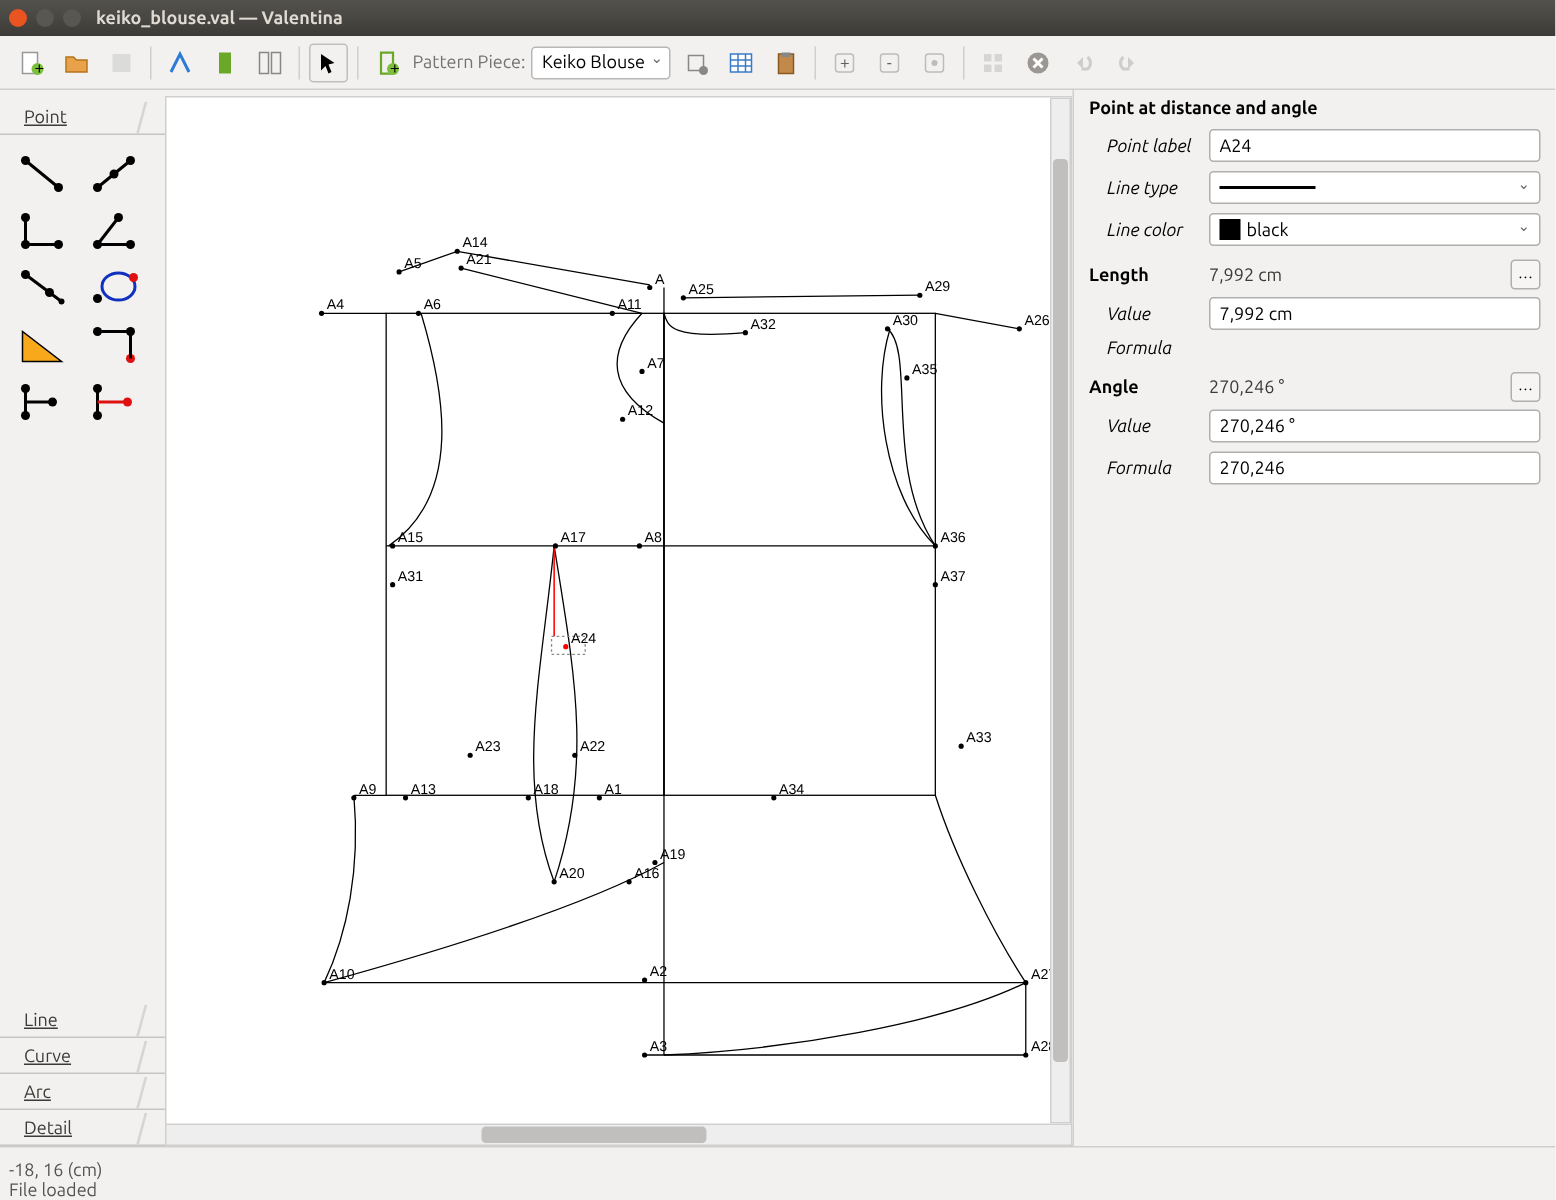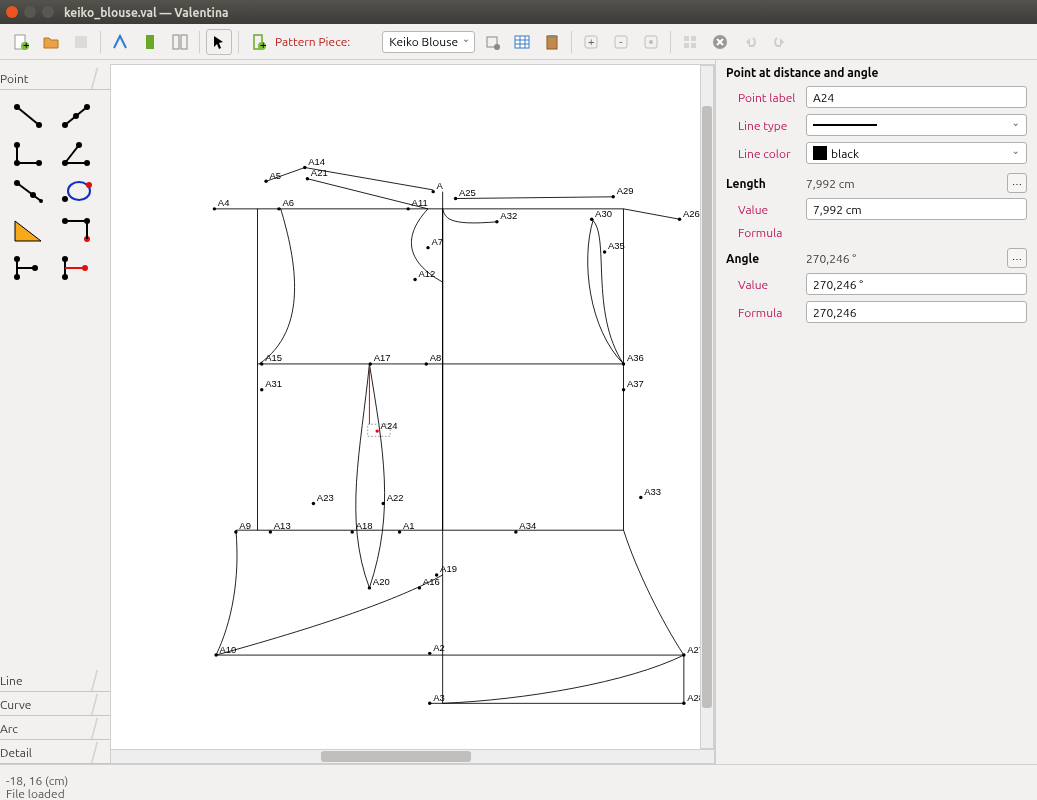--- a/index.html
+++ b/index.html
@@ -6,47 +6,47 @@
 body { background: #f2f1f0; width: 1037px; height: 800px; overflow: hidden; display: flex; flex-direction: column; }
 .titlebar { height: 24px; background: linear-gradient(#54524d,#3c3b37); display: flex; align-items: center; padding: 0 6px; color: #dfdbd2; }
 .titlebar .win-btns { display: flex; gap: 6px; margin-right: 10px; }
 .titlebar .wb { width: 12px; height: 12px; border-radius: 50%; background: #595752; }
 .titlebar .wb.close { background: #e95420; }
 .titlebar .title { font-weight: bold; }
 
 .toolbar { height: 36px; background: #f2f1f0; border-bottom: 1px solid #d0cfce; display: flex; align-items: center; padding: 0 8px; gap: 4px; }
 .tb-btn { width: 26px; height: 26px; display: flex; align-items: center; justify-content: center; border-radius: 3px; }
 .tb-sep { width: 1px; height: 22px; background: #d0cfce; margin: 0 2px; }
-.tb-lbl { color: #b91c1c; }
-.tb-combo { border: 1px solid #b8b7b5; border-radius: 3px; background: #fff; padding: 2px 16px 2px 6px; height: 22px; display: flex; align-items: center; min-width: 90px; position: relative; margin-left: 28px; }
+.tb-lbl { color: #737373; }
+.tb-combo { border: 1px solid #b8b7b5; border-radius: 3px; background: #fff; padding: 2px 16px 2px 6px; height: 22px; display: flex; align-items: center; min-width: 90px; position: relative; }
 .tb-combo::after { content: "⌄"; position: absolute; right: 4px; font-size: 10px; color: #666; top: 1px; }
 
 .main { flex: 1; display: flex; overflow: hidden; }
 
 .left-pane { width: 110px; background: #f2f1f0; display: flex; flex-direction: column; padding-top: 6px; }
-.accordion-tab { height: 22px; padding-left: 0; display: flex; align-items: center; color: #3c3b37; border-bottom: 1px solid #c6c5c3; margin-top: 2px; position: relative; }
+.accordion-tab { height: 22px; padding-left: 16px; display: flex; align-items: center; color: #3c3b37; border-bottom: 1px solid #c6c5c3; margin-top: 2px; position: relative; text-decoration: underline; }
 .accordion-tab::after { content: ""; position: absolute; right: 0; top: 0; width: 30px; height: 100%; background: linear-gradient(105deg, transparent 45%, #d6d5d3 47%, #d6d5d3 50%, transparent 52%); }
 .accordion-panel { flex: 1; padding: 8px; }
 .tool-grid { display: grid; grid-template-columns: 1fr 1fr; gap: 2px; }
 .tool-cell { width: 40px; height: 36px; border: 1px solid transparent; display: flex; align-items: center; justify-content: center; }
 
 .canvas-wrap { flex: 1; display: flex; flex-direction: column; background: #f2f1f0; }
 .canvas { flex: 1; background: #fff; margin: 4px 0 0 0; position: relative; border: 1px solid #d0cfce; overflow: hidden; }
 .hscroll { height: 14px; background: #eee; border: 1px solid #d0cfce; border-top: none; position: relative; }
 .hscroll .thumb { position: absolute; left: 210px; width: 150px; top: 1px; bottom: 1px; background: #c0bfbd; border-radius: 3px; }
 .vscroll { width: 14px; background: #eee; border: 1px solid #d0cfce; position: absolute; right: 0; top: 0; bottom: 0; }
 .vscroll .thumb { position: absolute; top: 40px; bottom: 40px; left: 1px; right: 1px; background: #c0bfbd; border-radius: 3px; }
 
 .right-pane { width: 322px; background: #f2f1f0; border-left: 1px solid #d0cfce; display: flex; flex-direction: column; }
 .rp-title { height: 24px; display: flex; align-items: center; justify-content: space-between; padding: 0 8px 0 10px; border-bottom: 1px solid #d0cfce; color: #3c3b37; }
 .rp-title .ctrlbox { display:flex; gap:3px; }
 .rp-title .ctrl { width:10px; height:10px; border:1px solid #999; font-size:8px; display:flex; align-items:center; justify-content:center; }
 .rp-header { font-weight: bold; padding: 6px 10px 4px; }
 .rp-row { display: flex; align-items: center; padding: 3px 10px; gap: 8px; }
-.rp-row label { width: 72px; color: #be185d; text-align: left; padding-left: 12px; }
+.rp-row label { width: 72px; color: #000000; text-align: left; padding-left: 12px; font-style: italic; }
 .rp-row input, .rp-combo { flex: 1; border: 1px solid #b0afad; border-radius: 3px; background: #fff; height: 22px; padding: 0 6px; }
 .rp-combo { display:flex; align-items:center; position:relative; }
 .rp-combo::after { content:"⌄"; position:absolute; right:6px; top:2px; font-size:10px; color:#666; }
 .rp-section { display:flex; align-items:center; padding: 6px 10px 2px; gap:8px; }
 .rp-section .s-lbl { font-weight: bold; width: 72px; }
 .rp-section .s-val { flex:1; color:#3c3b37; }
 .rp-section .s-btn { width:20px; height:20px; border:1px solid #b0afad; border-radius:3px; background:#f6f5f4; text-align:center; line-height:16px; font-size:10px; }
 
 .statusbar { height: 36px; background: #f2f1f0; border-top: 1px solid #d0cfce; display:flex; flex-direction:column; justify-content:flex-end; padding:0 6px; color:#555; }
 

